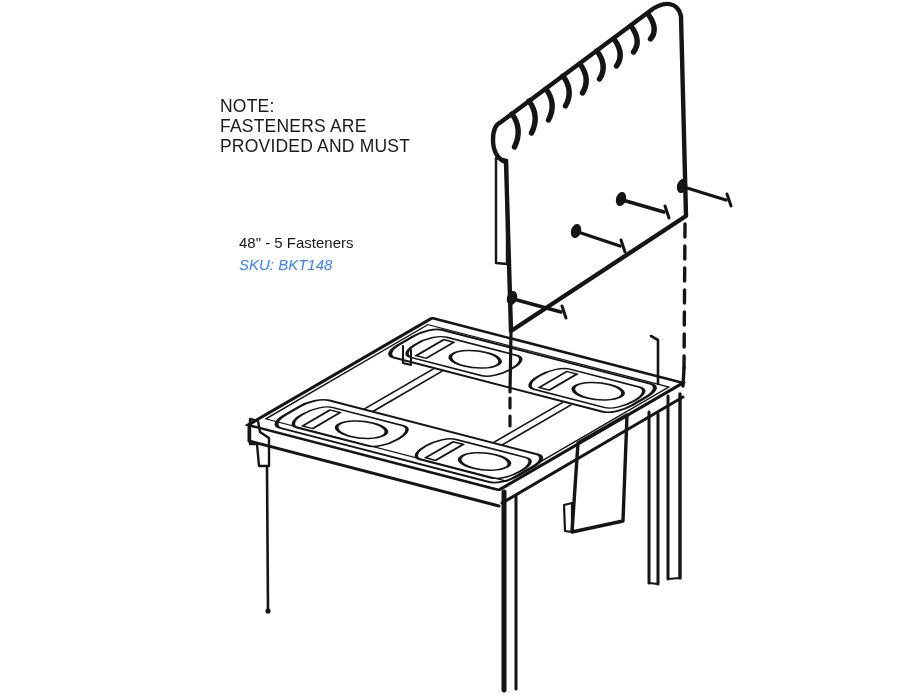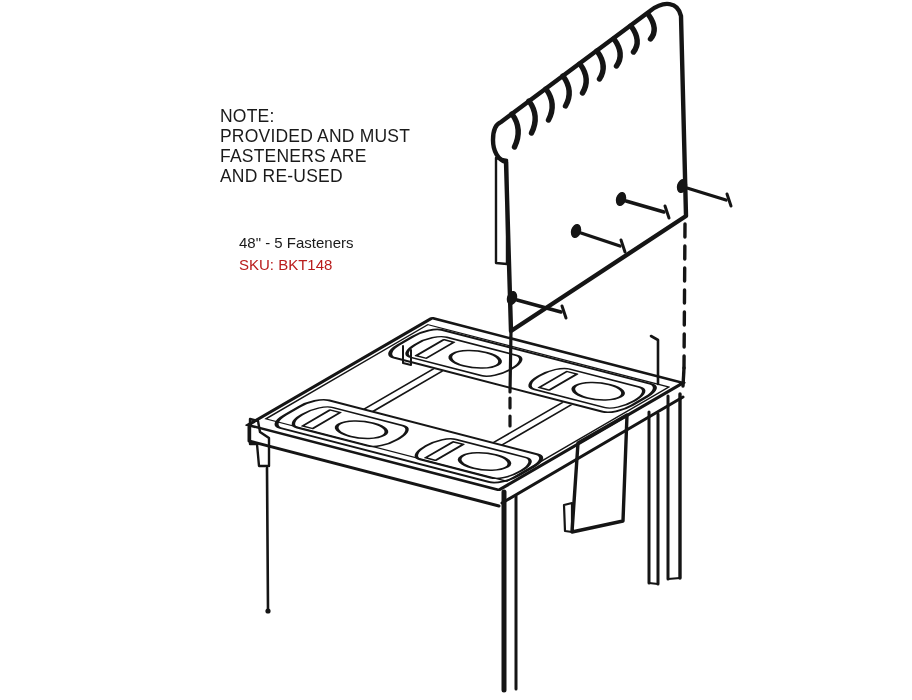--- a/index.html
+++ b/index.html
@@ -9,43 +9,41 @@
     background:#ffffff;
     overflow:hidden;
     font-family:"Liberation Sans", sans-serif;
     color:#1a1a1a;
   }
   .note-block{
     position:absolute;left:220px;top:96px;
     font-size:17.5px;line-height:20px;
     letter-spacing:0.2px;
     color:#1a1a1a;
-    margin-top:10px;
   }
   .qty-line{
     position:absolute;left:239px;top:234px;
     font-size:15px;line-height:18px;color:#1a1a1a;
   }
   .sku-line{
     position:absolute;left:239px;top:256px;
-    font-size:15px;line-height:18px;color:#b91c1c;
+    font-size:15px;line-height:18px;color:#3b82f6;font-style:italic;
   }
   svg.illustration{position:absolute;left:0;top:0;}
   svg .ln{fill:none;stroke:#151515;stroke-linecap:round;stroke-linejoin:round;}
 </style>
 </head>
 <body>
 
 <div class="page">
 
   <div class="note-block">
     <div>NOTE:</div>
+    <div>FASTENERS ARE</div>
     <div>PROVIDED AND MUST</div>
-    <div>FASTENERS ARE</div>
-    <div>AND RE-USED</div>
   </div>
   <div class="qty-line">48" - 5 Fasteners</div>
   <div class="sku-line">SKU: BKT148</div>
 
   <svg class="illustration" width="912" height="700" viewBox="0 0 912 700" aria-label="Line drawing of a hooked bulkhead panel mounted with bolts onto a rack bed with stake-pocket rails and legs">
 
     <g>
       <g transform="matrix(251,65,-184,107,432,318)">
         <rect class="ln" x="0" y="0" width="1" height="1" stroke-width="0.017"></rect>
         <rect class="ln" x="0.02" y="0.05" width="0.96" height="0.88" stroke-width="0.008"></rect>

